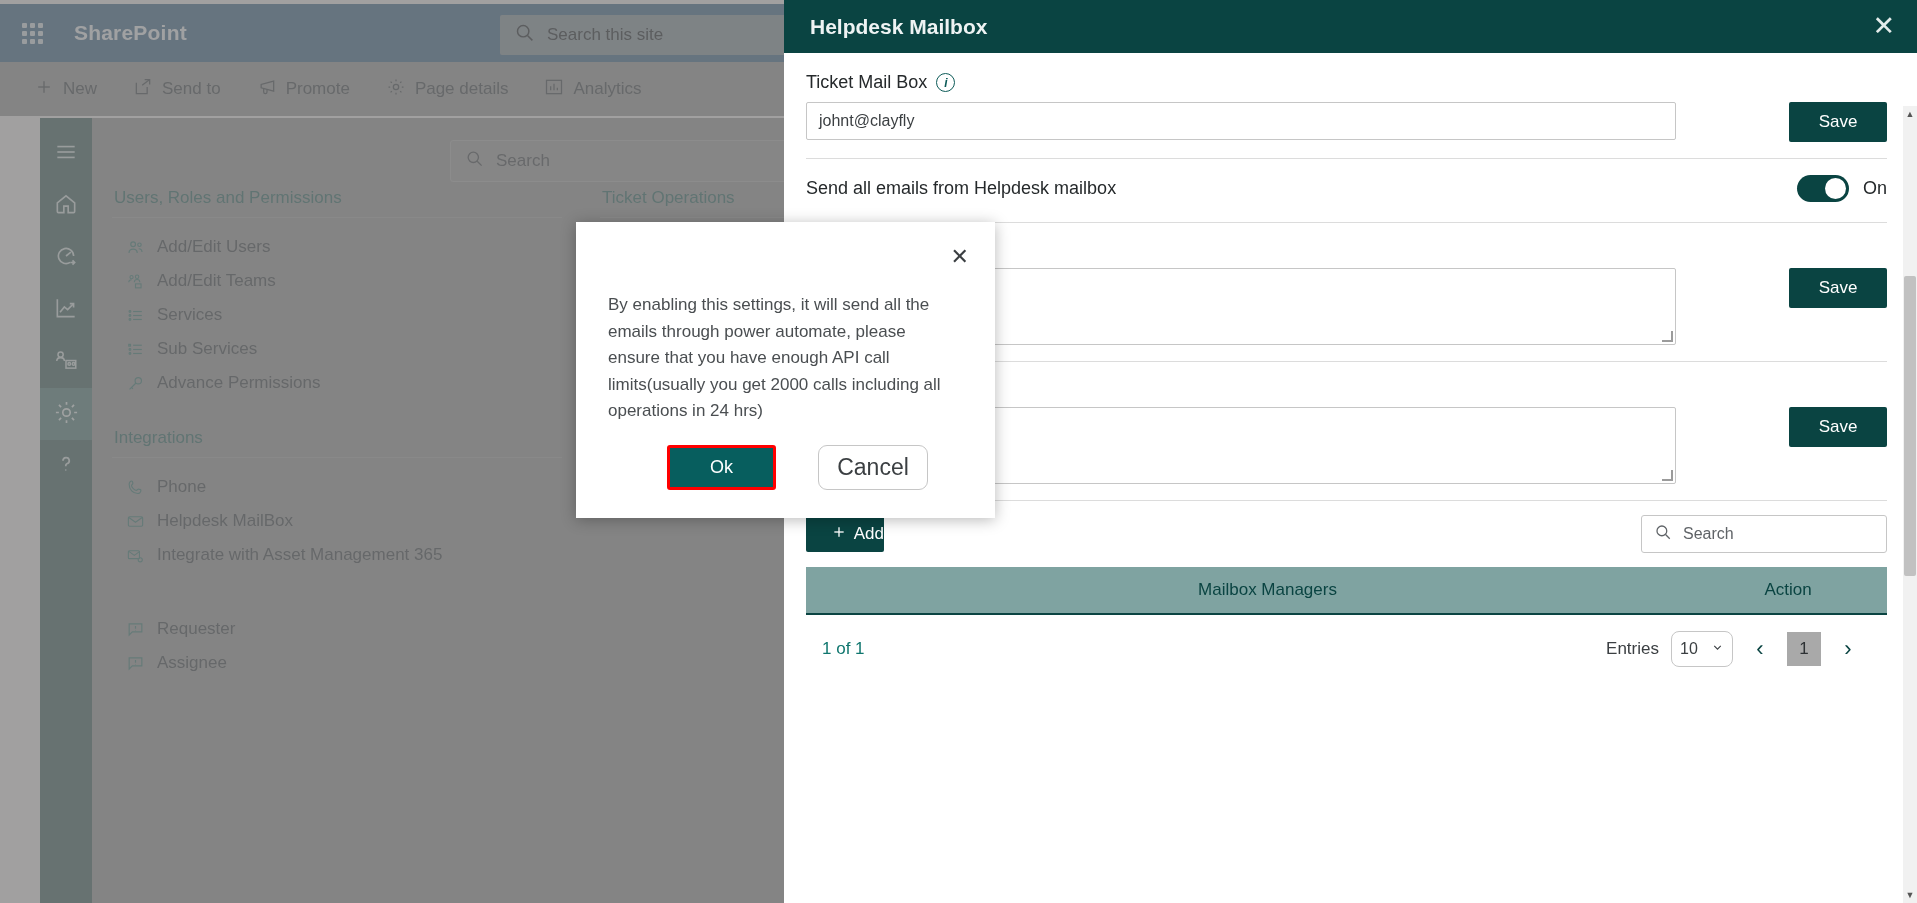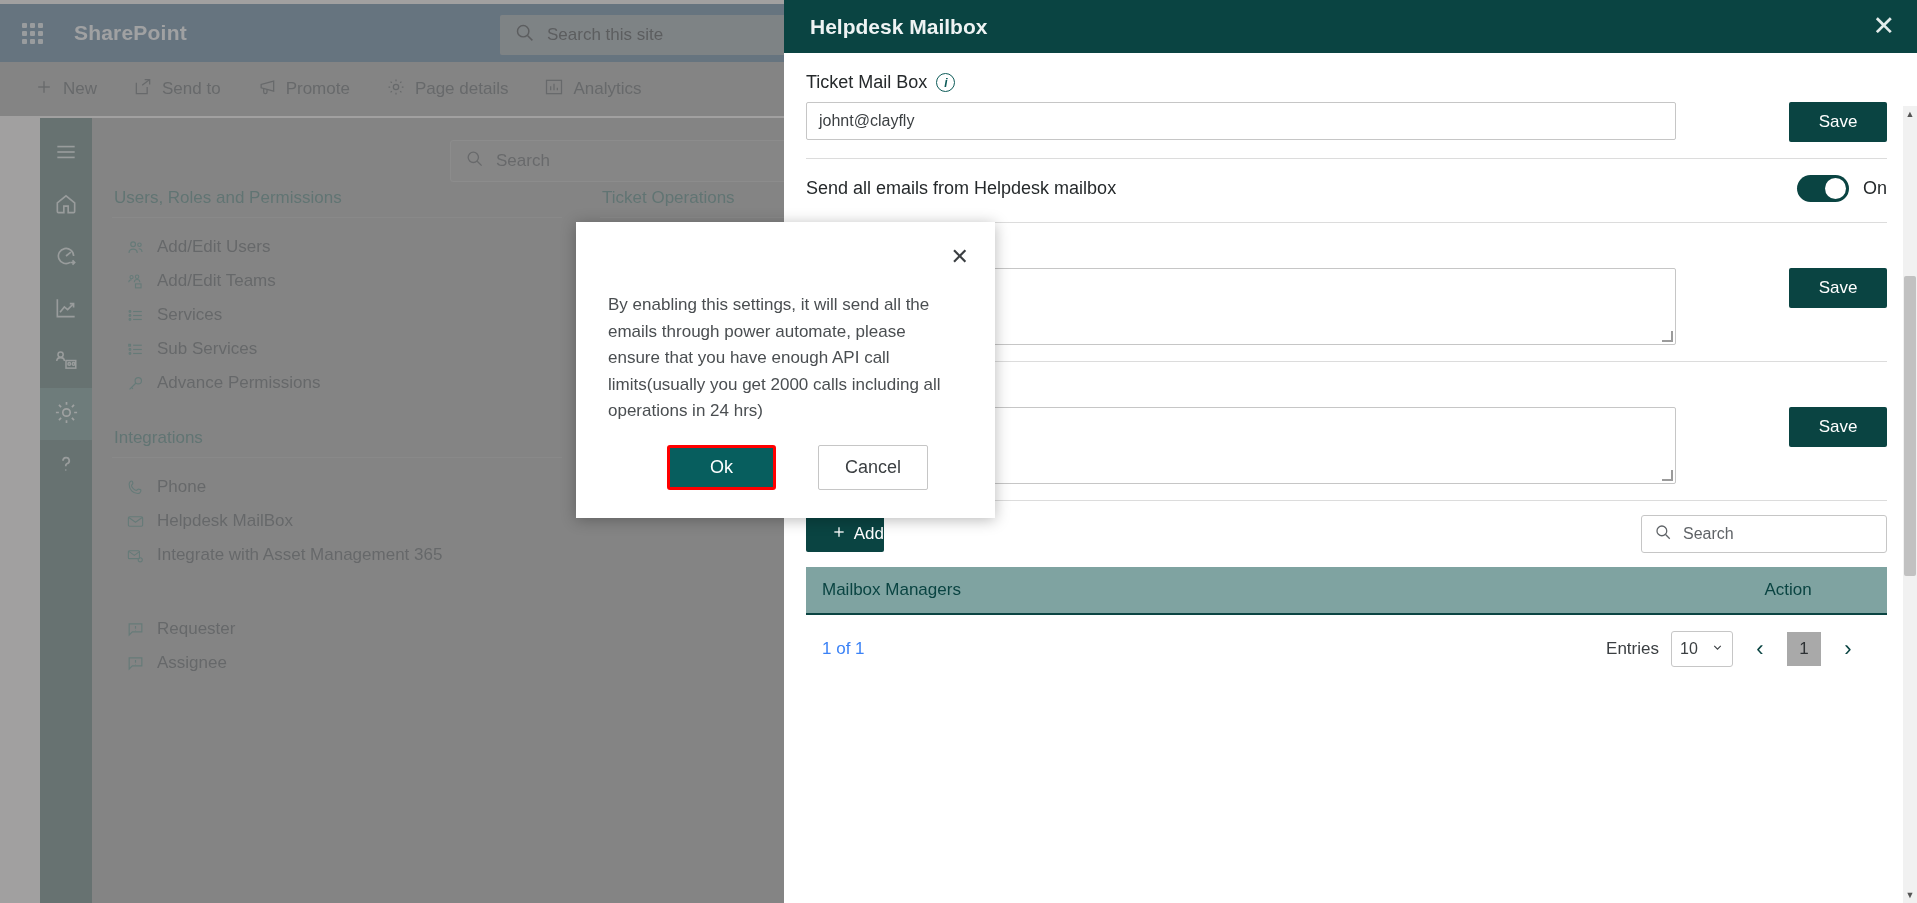--- a/index.html
+++ b/index.html
@@ -119,33 +119,33 @@
   }
   .tbl-search {
     width: 246px; height: 38px; border: 1px solid #c6c6c6; border-radius: 3px;
     display: flex; align-items: center; gap: 11px; padding: 0 12px; color: #5f6367; font-size: 16px;
   }
   .tbl { margin-top: 14px; width: 100%; }
   .tbl-head {
     background: #7fa3a1; height: 48px; display: flex; align-items: center;
     padding: 0 24px 0 16px; border-bottom: 2px solid #0a4442;
   }
-  .th { color: #0a4442; font-size: 17px; }
+  .th { color: #0a4442; font-size: 17px; text-align: center; }
   .th.c1 { flex: 1 1 auto; }
   .th.c2 { width: 150px; text-align: center; }
   .tr { height: 52px; display: flex; align-items: center; padding: 0 24px 0 16px; border-bottom: 1px solid #dcdcdc; }
   .td { font-size: 16px; color: #3b3f42; }
   .td.c1 { flex: 1 1 auto; }
   .td.c2 { width: 150px; display: flex; justify-content: center; cursor: pointer; }
   .pager { display: flex; align-items: center; justify-content: space-between; padding: 16px 24px 0 16px; }
-  .pg-left { font-size: 17px; color: #3b82f6; }
+  .pg-left { font-size: 17px; color: #0f766e; }
   .pg-right { display: flex; align-items: center; gap: 12px; }
   .pg-right .entries-lbl { font-size: 17px; color: #3b3f42; }
   .sel-box {
-    width: 62px; height: 36px; border: 1px solid #c6c6c6; border-radius: 3px;
+    width: 62px; height: 36px; border: 1px solid #c6c6c6; border-radius: 8px;
     display: flex; align-items: center; justify-content: space-between; padding: 0 8px;
     font-size: 16px; color: #3b3f42; cursor: pointer;
   }
   .pg-arrow { width: 30px; height: 32px; display: flex; align-items: center; justify-content: center; color: #0a4442; font-size: 22px; cursor: pointer; }
   .pg-num { width: 34px; height: 34px; background: #a9a9a9; display: flex; align-items: center; justify-content: center; font-size: 17px; color: #2d3134; cursor: pointer; }
 
   .scroll-track { position: absolute; right: 0; top: 53px; width: 14px; bottom: 0; background: #f1f1f1; z-index: 60; }
   .scroll-arrow { width: 14px; height: 16px; display: flex; align-items: center; justify-content: center; font-size: 9px; color: #555; cursor: pointer; }
   .scroll-thumb { position: absolute; left: 1px; top: 170px; width: 12px; height: 300px; background: #c1c1c1; border-radius: 2px; cursor: pointer; }
 
@@ -157,22 +157,22 @@
   .modal-close { position: absolute; right: 26px; top: 22px; font-size: 22px; color: #3b3f42; cursor: pointer; font-weight: 300; }
   .modal-text { padding: 70px 37px 0 32px; font-size: 17px; line-height: 1.56; color: #4a4e51; }
   .modal-btns { position: absolute; left: 12px; bottom: 28px; width: 100%; display: flex; justify-content: center; gap: 42px; }
   .btn-ok-wrap { border: 3px solid #ff0000; border-radius: 3px; padding: 0; }
   .btn-ok {
     width: 103px; height: 39px; background: #075e5e; color: #fff; font-size: 18px;
     display: flex; align-items: center; justify-content: center; cursor: pointer;
   }
   .btn-cancel {
     width: 110px; height: 45px; background: #fff; border: 1px solid #c6c6c6;
-    color: #3b3f42; font-size: 18px; display: flex; align-items: center; justify-content: center;
-    cursor: pointer; border-radius: 2px;
+    color: #3b3f42; font-size: 23px; display: flex; align-items: center; justify-content: center;
+    cursor: pointer; border-radius: 9px;
   }
 </style>
 </head>
 <body>
 
 <div id="root">
 
   <div class="app-layer">
 
     <div class="sp-bar">

